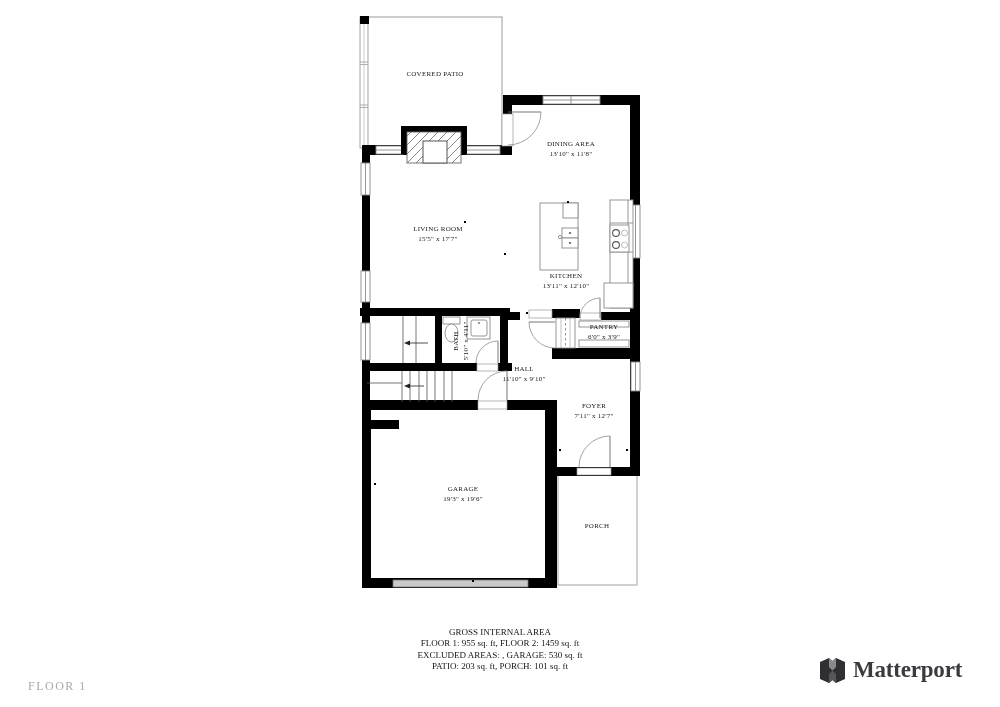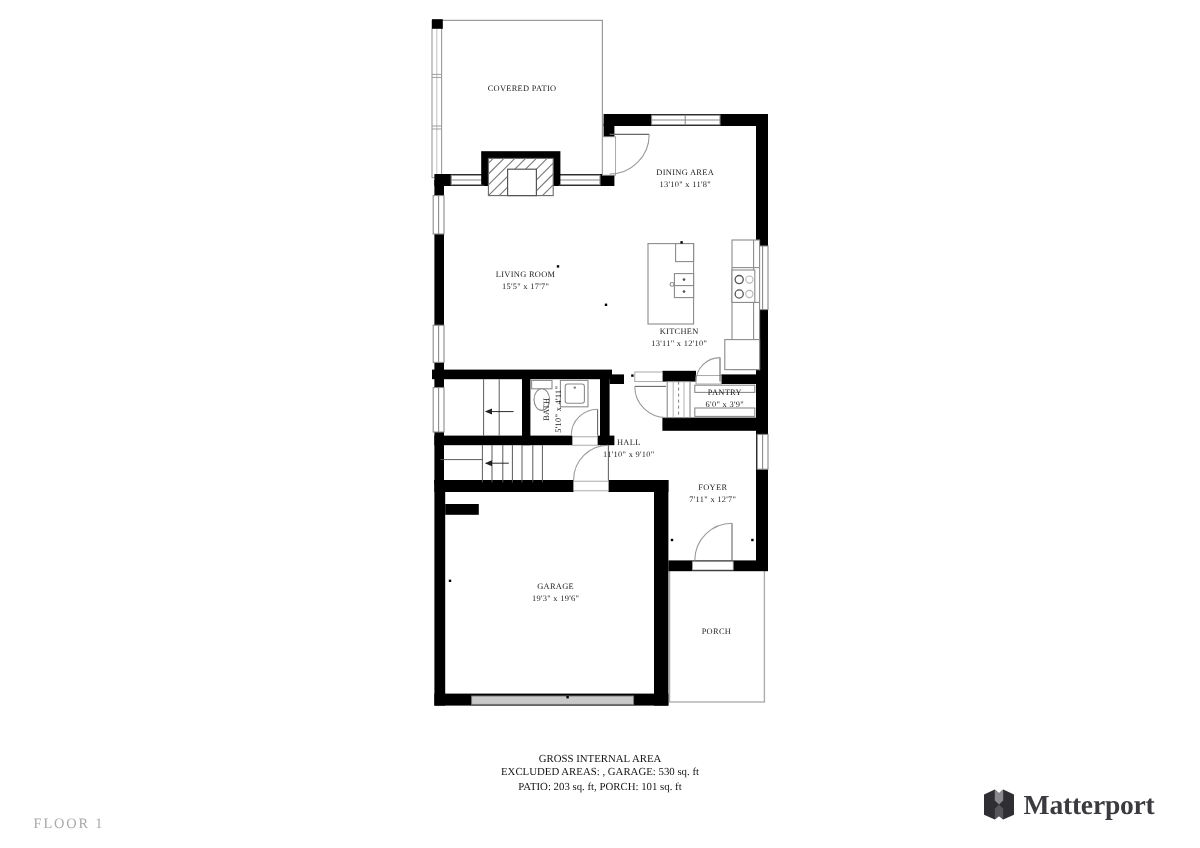--- a/index.html
+++ b/index.html
@@ -8,21 +8,21 @@
   .plan-svg{position:absolute;left:0;top:0;}
   .room-label{position:absolute;transform:translateX(-50%);text-align:center;
     font-size:7px;color:#1b1b1b;letter-spacing:.25px;line-height:1.45;white-space:nowrap;
     display:flex;flex-direction:column;}
   .room-label.vertical{transform:translate(-50%,-50%) rotate(-90deg);}
   .footer{position:absolute;left:50%;top:627px;transform:translateX(-50%);
     text-align:center;font-size:9px;line-height:11.3px;color:#141414;white-space:nowrap;}
   .footer .f-disclaimer{color:#b8b8b8;}
   .floor-label{position:absolute;left:28px;top:679px;font-size:12px;
     letter-spacing:1.5px;color:#a9a9a9;}
-  .logo{position:absolute;left:819px;top:657px;display:flex;align-items:center;gap:7px;}
+  .logo{position:absolute;left:819px;top:657px;display:flex;gap:7px;}
   .logo .brand{font-size:23px;font-weight:bold;color:#3b3b3f;letter-spacing:-.2px;}
 </style>
 </head>
 <body>
 
 <div class="page">
 
   <svg class="plan-svg" width="1000" height="707" viewBox="0 0 1000 707">
 
     <g>
@@ -258,20 +258,21 @@
   <div class="room-label" style="left:463px;top:484px">
     <span>GARAGE</span>
     <span>19'3" x 19'6"</span>
   </div>
   <div class="room-label" style="left:597px;top:521px">
     <span>PORCH</span>
   </div>
 
   <div class="footer">
     <div>GROSS INTERNAL AREA</div>
+    <div>FLOOR 1: 955 sq. ft, FLOOR 2: 1459 sq. ft</div>
     <div>EXCLUDED AREAS: , GARAGE: 530 sq. ft</div>
     <div>PATIO: 203 sq. ft, PORCH: 101 sq. ft</div>
   </div>
 
   <div class="floor-label">FLOOR 1</div>
 
   <div class="logo">
     <svg width="27" height="27" viewBox="0 0 27 27">
       <polygon points="1,5 10,1 13.5,4 17,1 26,5 26,22 17,26 13.5,23 10,26 1,22" fill="#2f2f33"></polygon>
       <polygon points="10,1 13.5,4 17,1 17,10 13.5,13.5 10,10" fill="#8a8a8e"></polygon>

